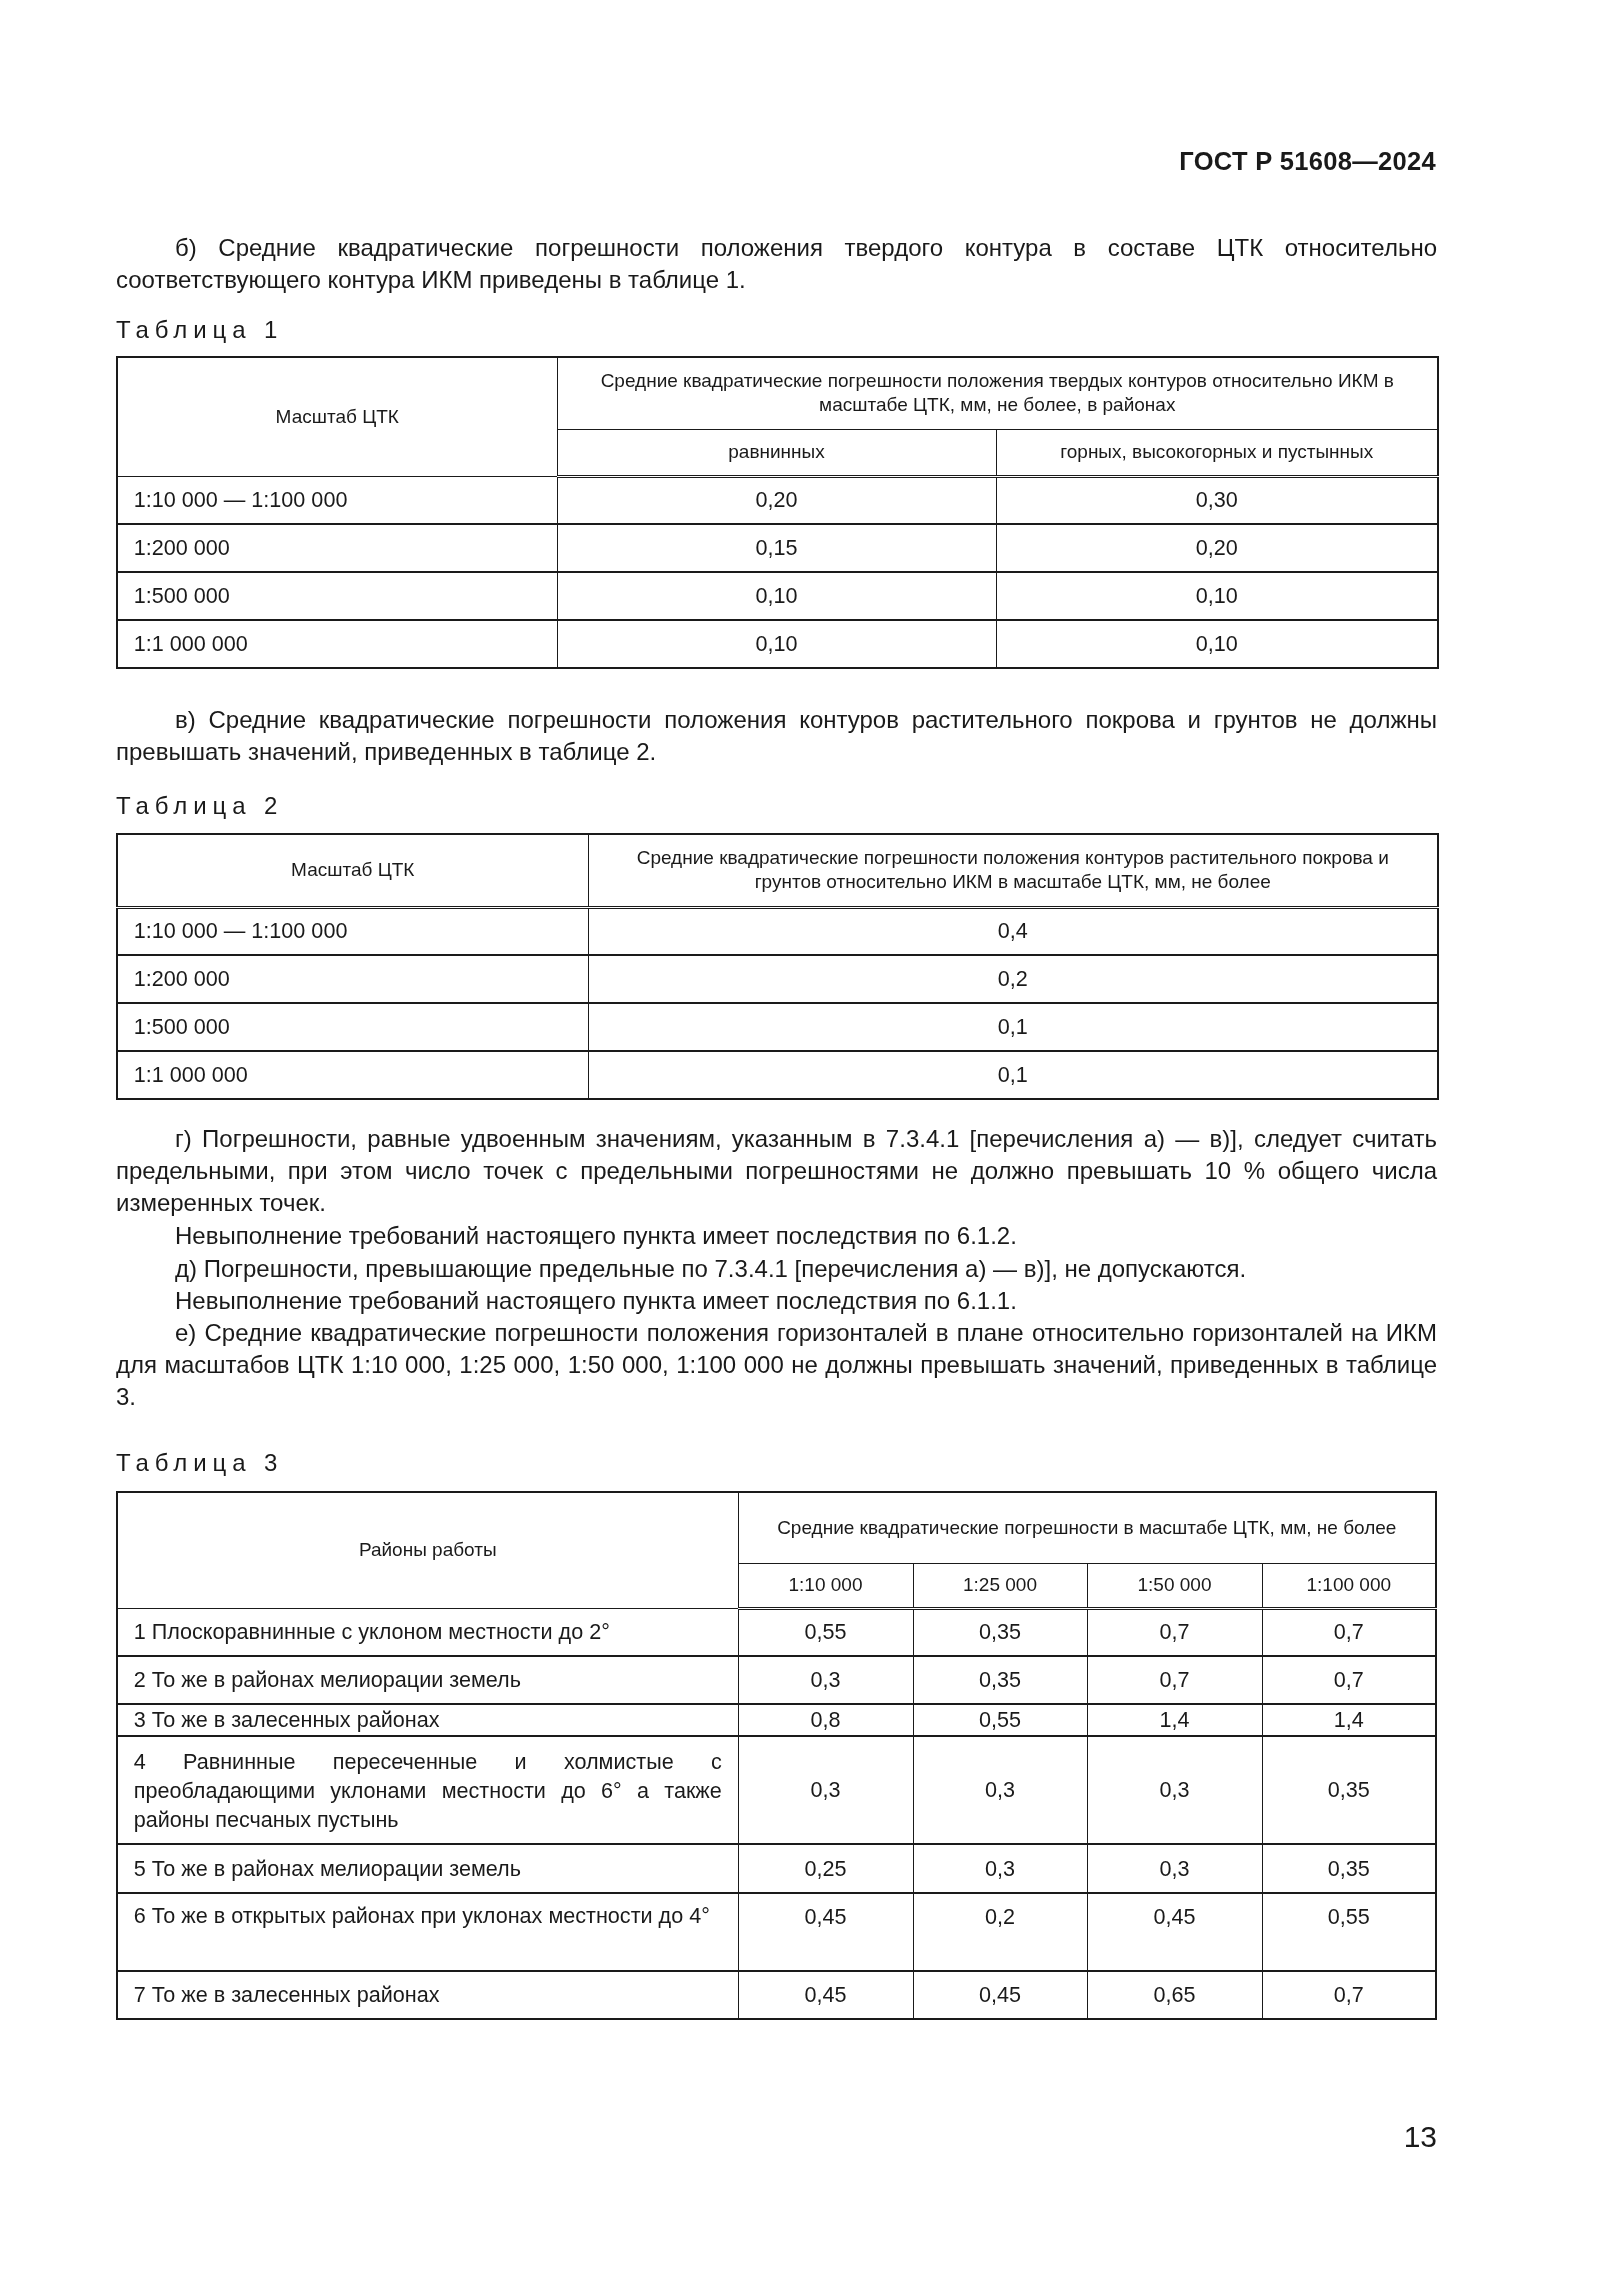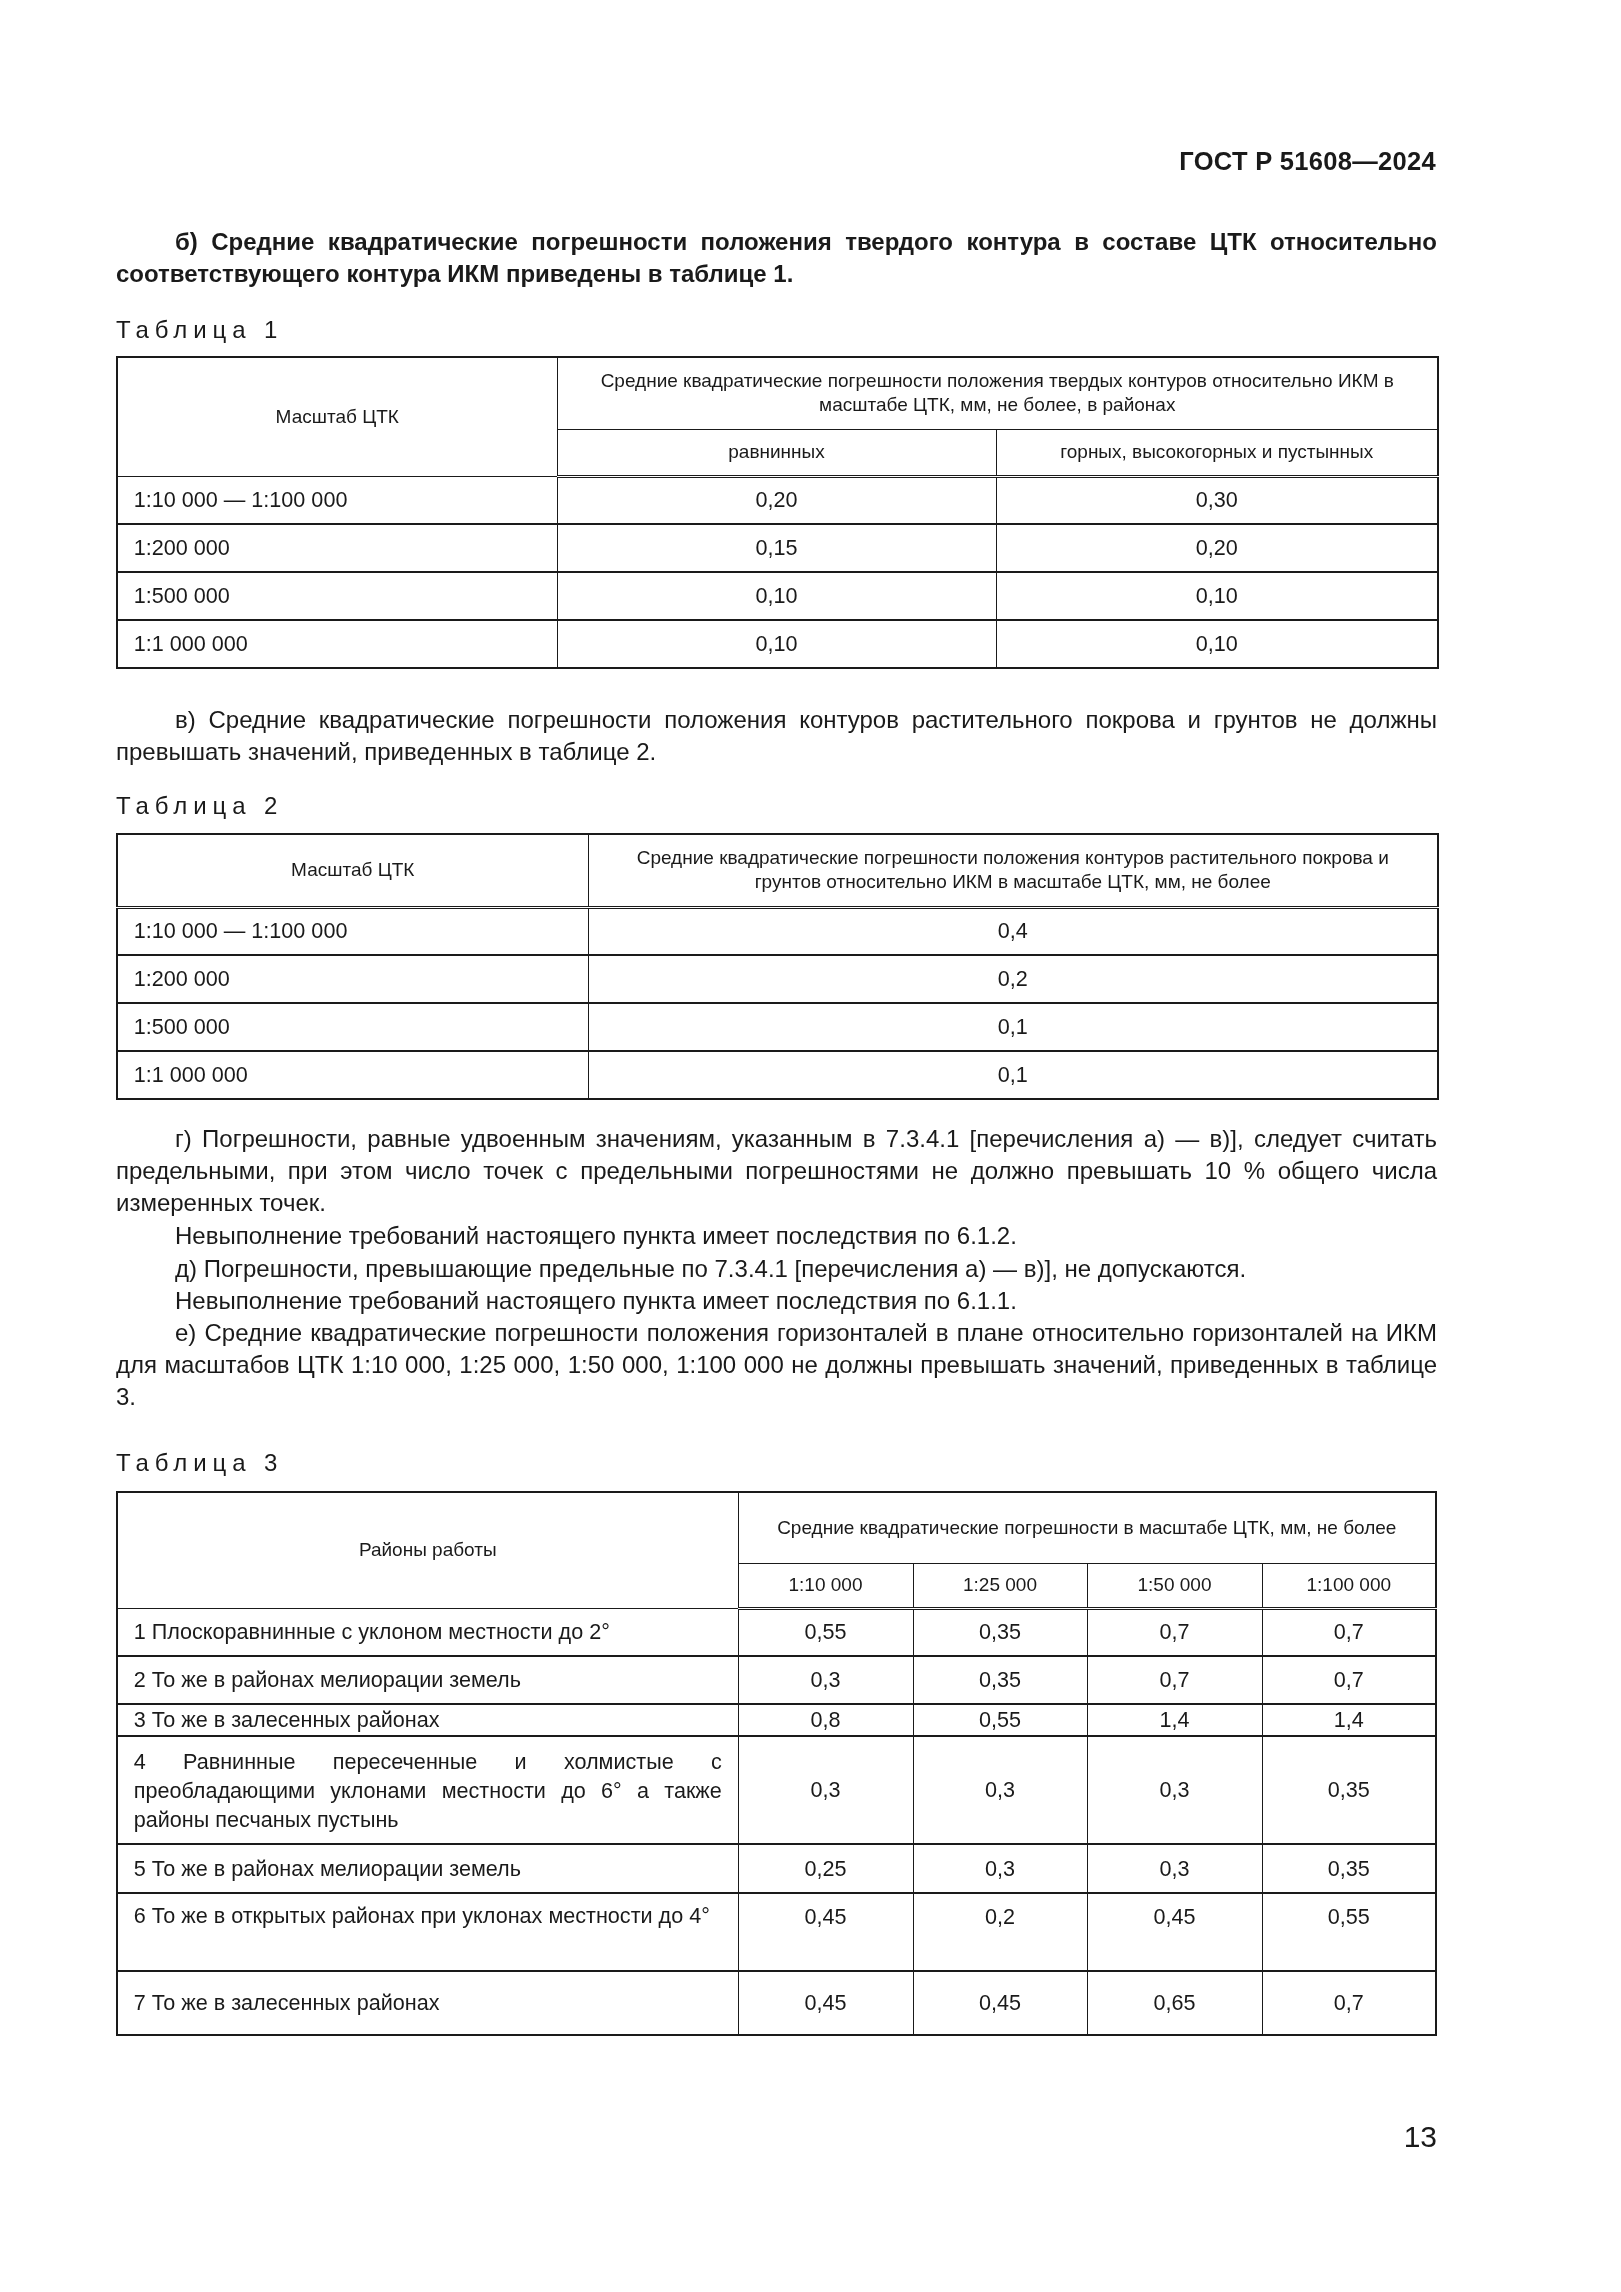--- a/index.html
+++ b/index.html
@@ -36,21 +36,21 @@
     table.doc { border: 2.5px solid #1a1a1a; }
     .page-number {
       position: absolute; right: 184px; top: 2086px; font-size: 30px; margin-top: 34px;
     }
   </style>
 </head>
 <body>
 
 <div class="page-header">ГОСТ Р 51608—2024</div>
 
-<div class="para" style="top:226px;font-weight:bold;"><span class="indent"></span><span>б) Средние квадратические погрешности положения твердого контура в составе ЦТК относительно соответствующего контура ИКМ приведены в таблице 1.</span></div>
+<div class="para" style="top:232px;"><span class="indent"></span><span>б) Средние квадратические погрешности положения твердого контура в составе ЦТК относительно соответствующего контура ИКМ приведены в таблице 1.</span></div>
 
 <div class="tbl-caption" style="top:316px;">Таблица 1</div>
 
 <table class="doc" style="top:356px;">
   <colgroup>
       <col style="width:440px">
       <col style="width:439px">
       <col style="width:442px">
     </colgroup>
   <thead>
@@ -186,21 +186,21 @@
       <td class="num">0,3</td>
       <td class="num">0,35</td>
     </tr>
     <tr class="row-thick" style="height:78px;">
       <td class="label" style="vertical-align:top; padding-top:7px; line-height:29px;">6 То же в открытых районах при уклонах местности до 4°</td>
       <td class="num" style="vertical-align:top; padding-top:9.8px;">0,45</td>
       <td class="num" style="vertical-align:top; padding-top:9.8px;">0,2</td>
       <td class="num" style="vertical-align:top; padding-top:9.8px;">0,45</td>
       <td class="num" style="vertical-align:top; padding-top:9.8px;">0,55</td>
     </tr>
-    <tr style="height:64px;margin-left:40px;">
+    <tr style="height:48px;margin-left:40px;">
       <td class="label">7 То же в залесенных районах</td>
       <td class="num">0,45</td>
       <td class="num">0,45</td>
       <td class="num">0,65</td>
       <td class="num">0,7</td>
     </tr>
   </tbody>
 </table>
 
 <div class="page-number">13</div>

